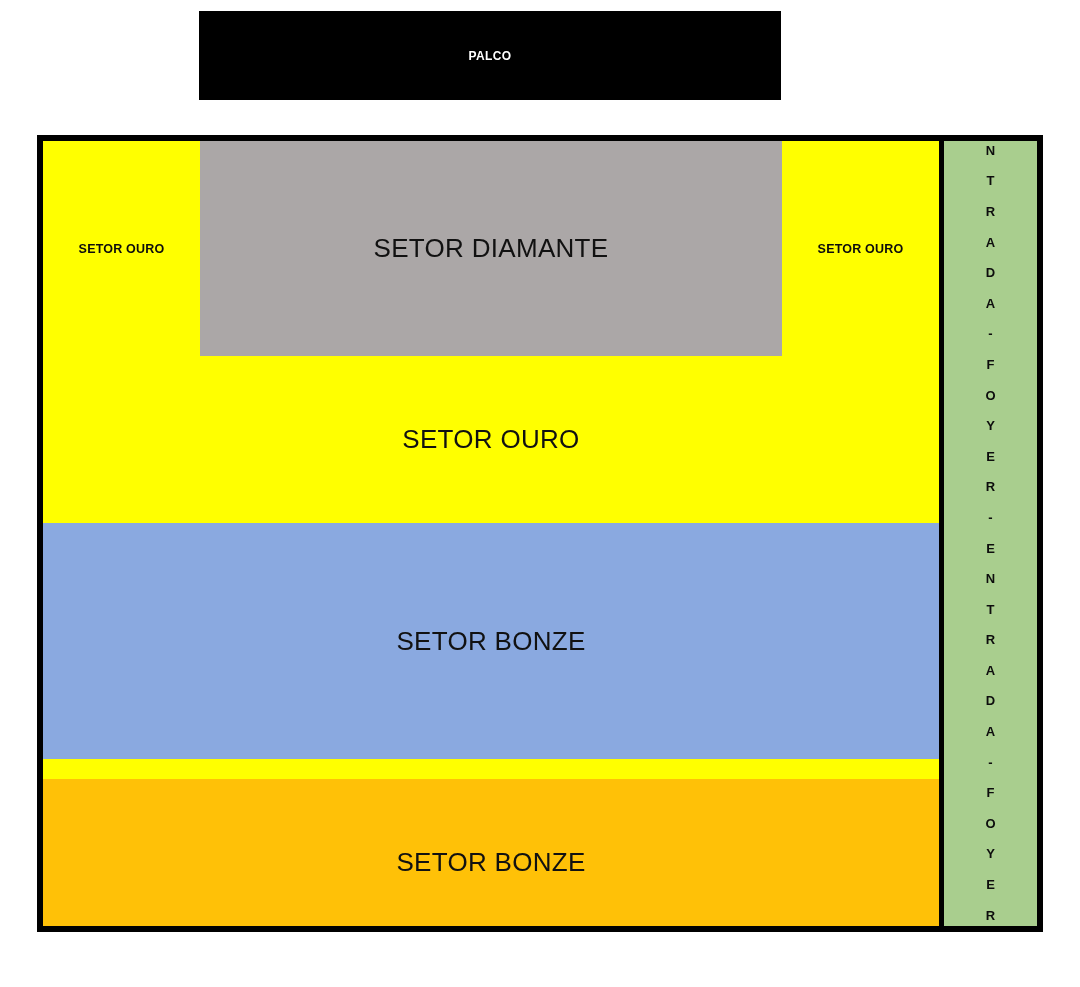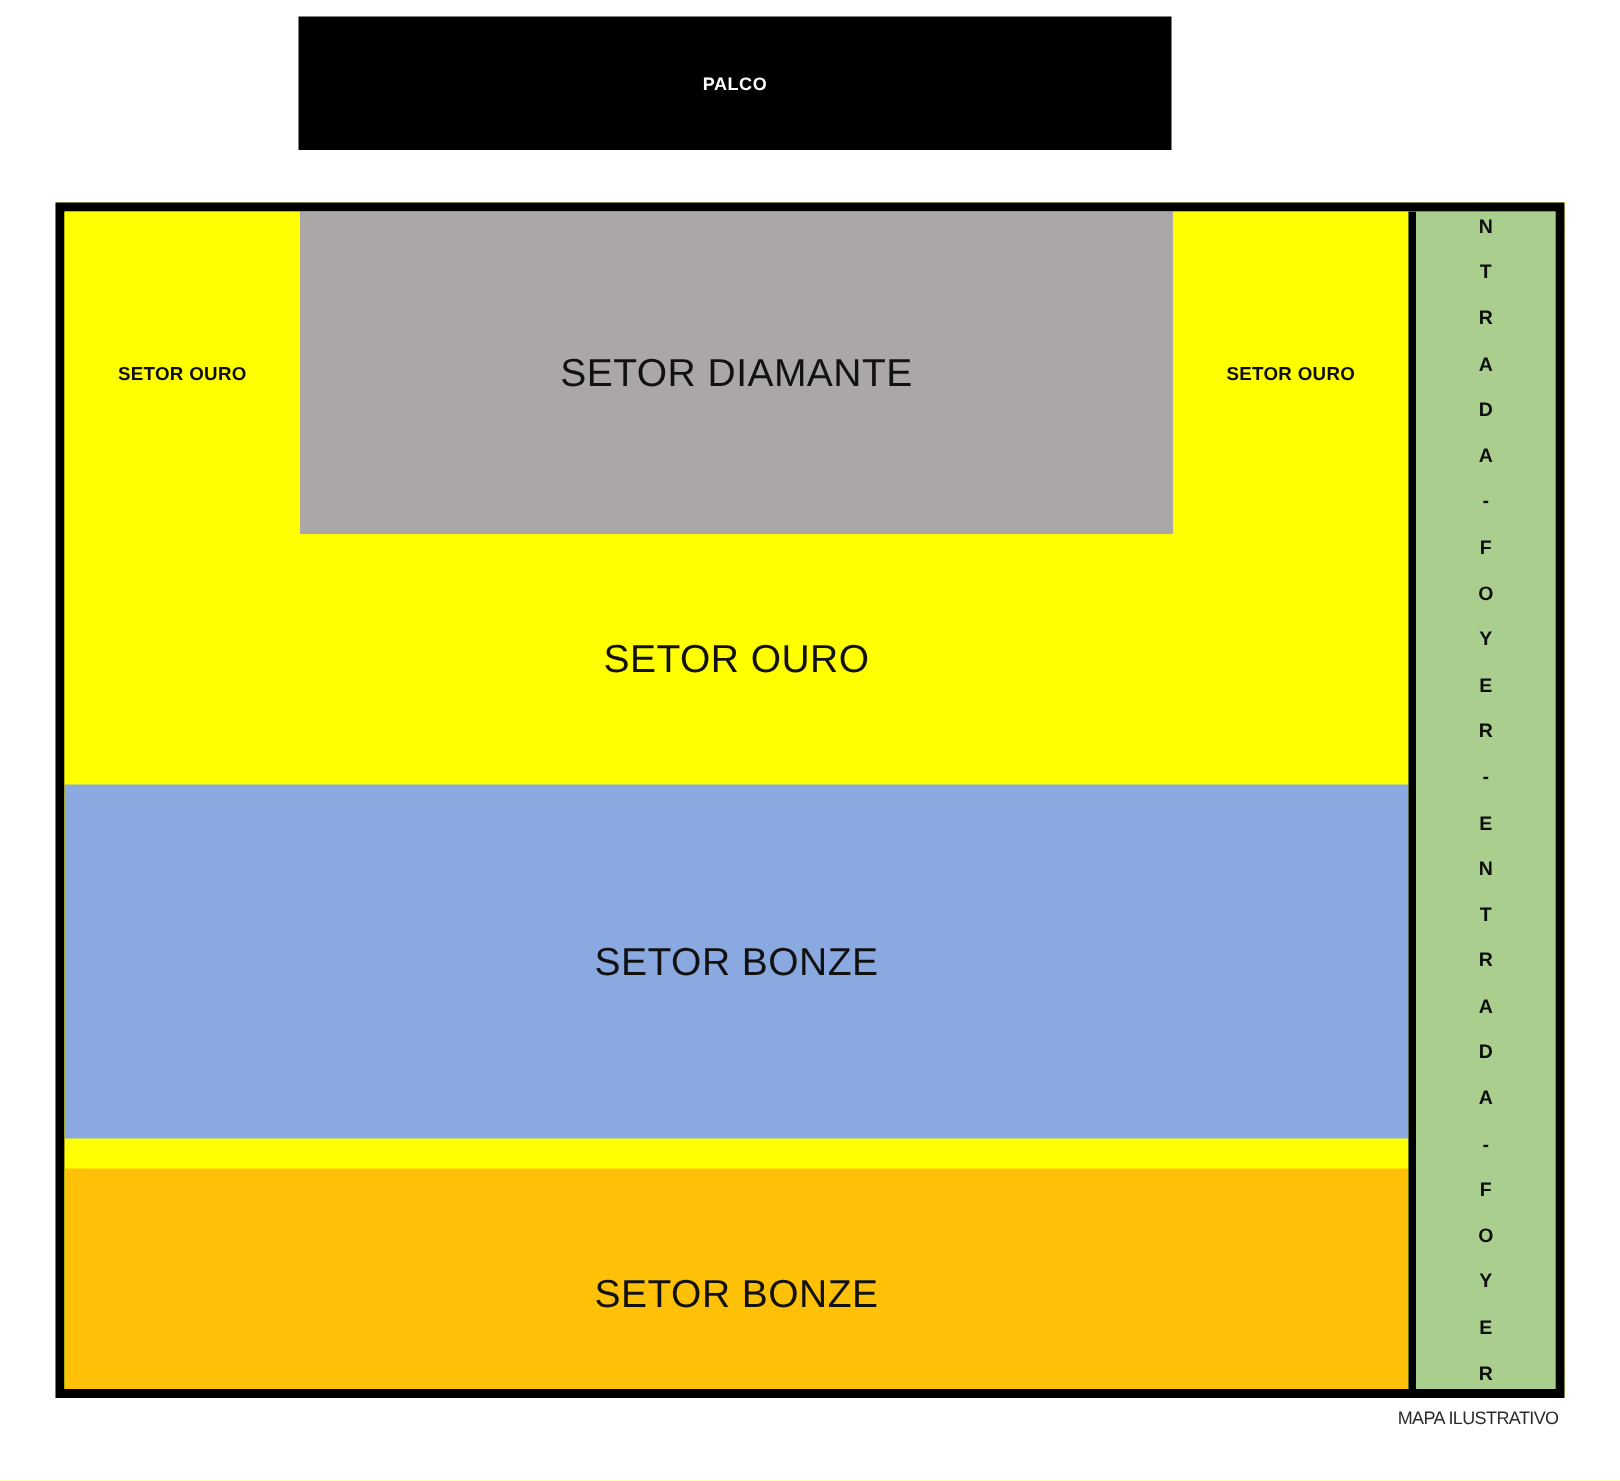--- a/index.html
+++ b/index.html
@@ -259,15 +259,14 @@
             <span class="entrance-char">O</span>
             <span class="entrance-char">Y</span>
             <span class="entrance-char">E</span>
             <span class="entrance-char">R</span>
           </div>
       </div>
 
     </div>
   </div>
 
-  <div class="footer-note">MAPA ILUSTRATIVO</div>
 
 </div>
 
 </body></html>

